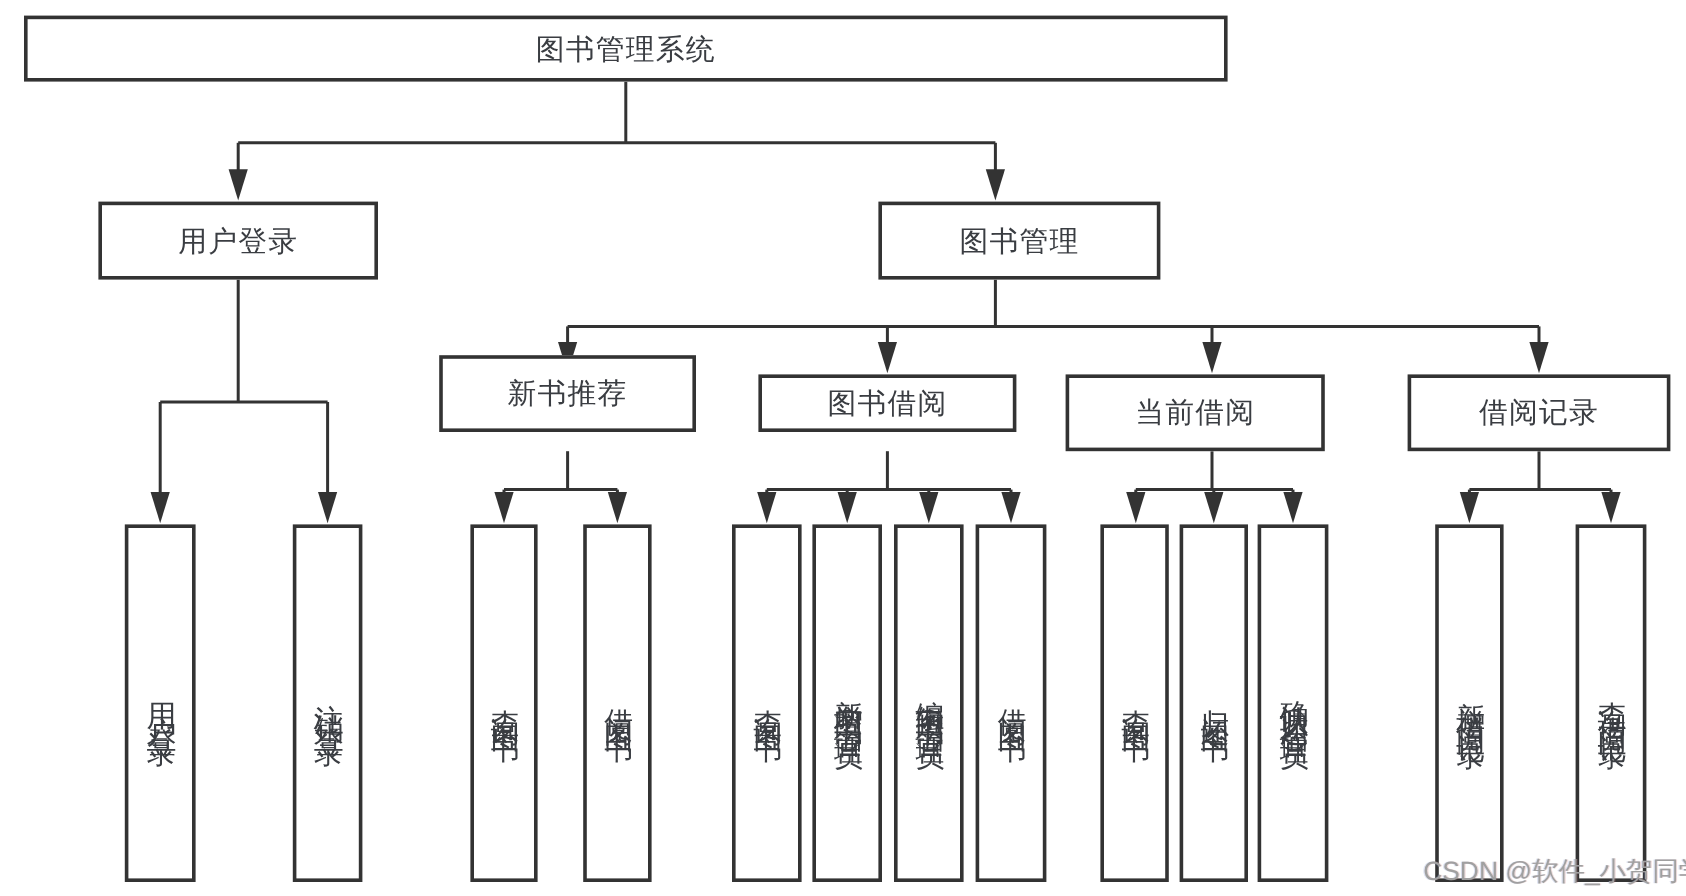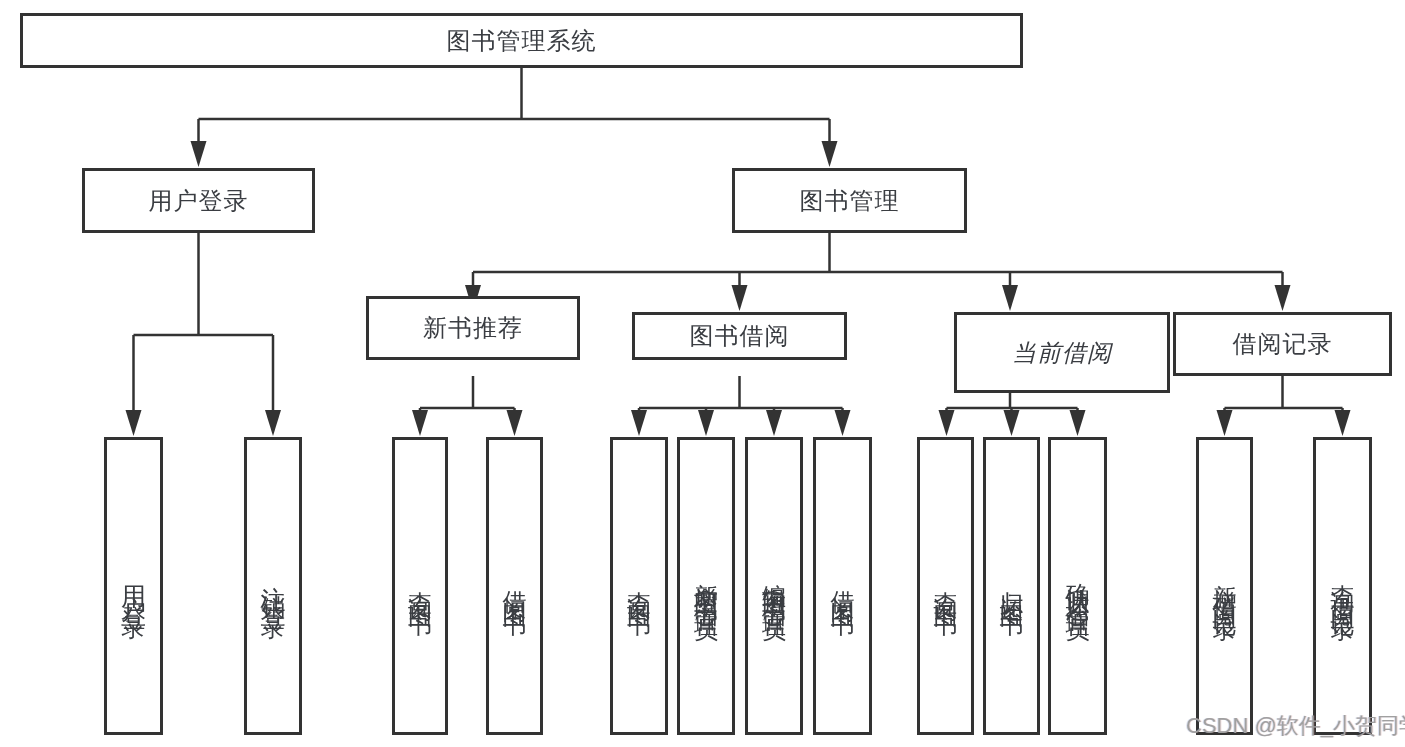--- a/index.html
+++ b/index.html
@@ -38,21 +38,21 @@
     color:#3a3d42;
   }
   .loose .vlabel{font-size:25px;letter-spacing:10px;}
   .tight .vlabel{letter-spacing:5px;}
   
   #b-root{left:20px;top:13px;width:1003px;height:55px;}
   #b-l2a{left:82px;top:168px;width:233px;height:65px;}
   #b-l2b{left:712px;top:168px;width:235px;height:65px;margin-left:20px;}
   #b-l3a{left:366px;top:296px;width:214px;height:64px;}
   #b-l3b{left:632px;top:312px;width:215px;height:48px;}
-  #b-l3c{left:954px;top:312px;width:216px;height:81px;font-style:italic;}
+  #b-l3c{left:888px;top:312px;width:216px;height:64px;}
   #b-l3d{left:1173px;top:312px;width:219px;height:64px;text-align:center;}
   #b-a1{left:104px;width:59px;}
   #b-a2{left:244px;width:58px;}
   #b-b1{left:392px;width:56px;}
   #b-b2{left:486px;width:57px;}
   #b-c1{left:610px;width:58px;}
   #b-c2{left:677px;width:58px;}
   #b-c3{left:745px;width:58px;}
   #b-c4{left:813px;width:59px;}
   #b-d1{left:917px;width:57px;}

